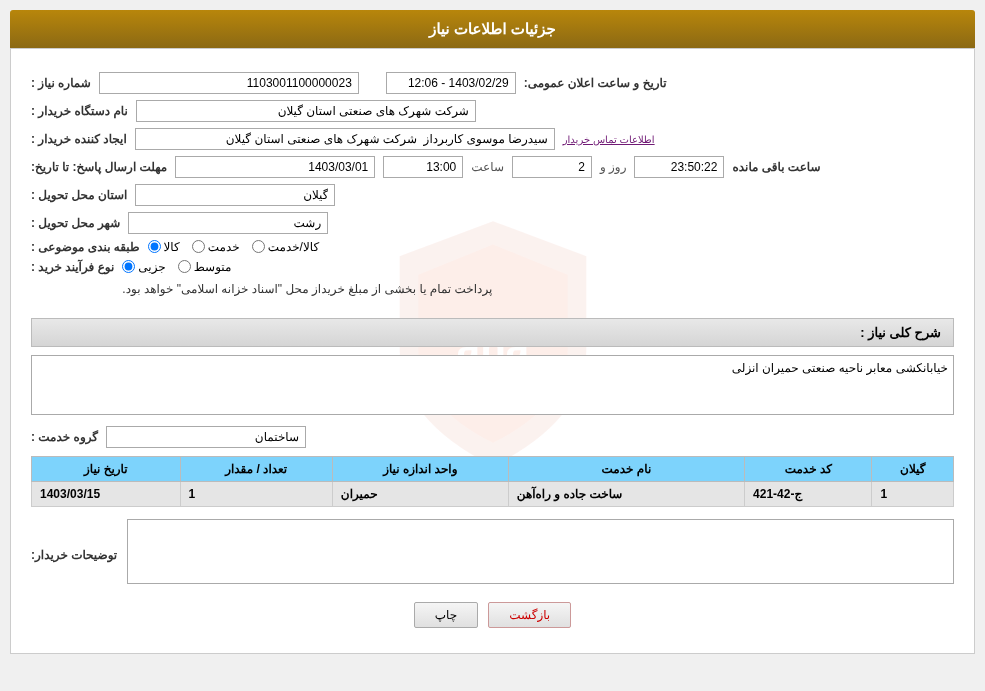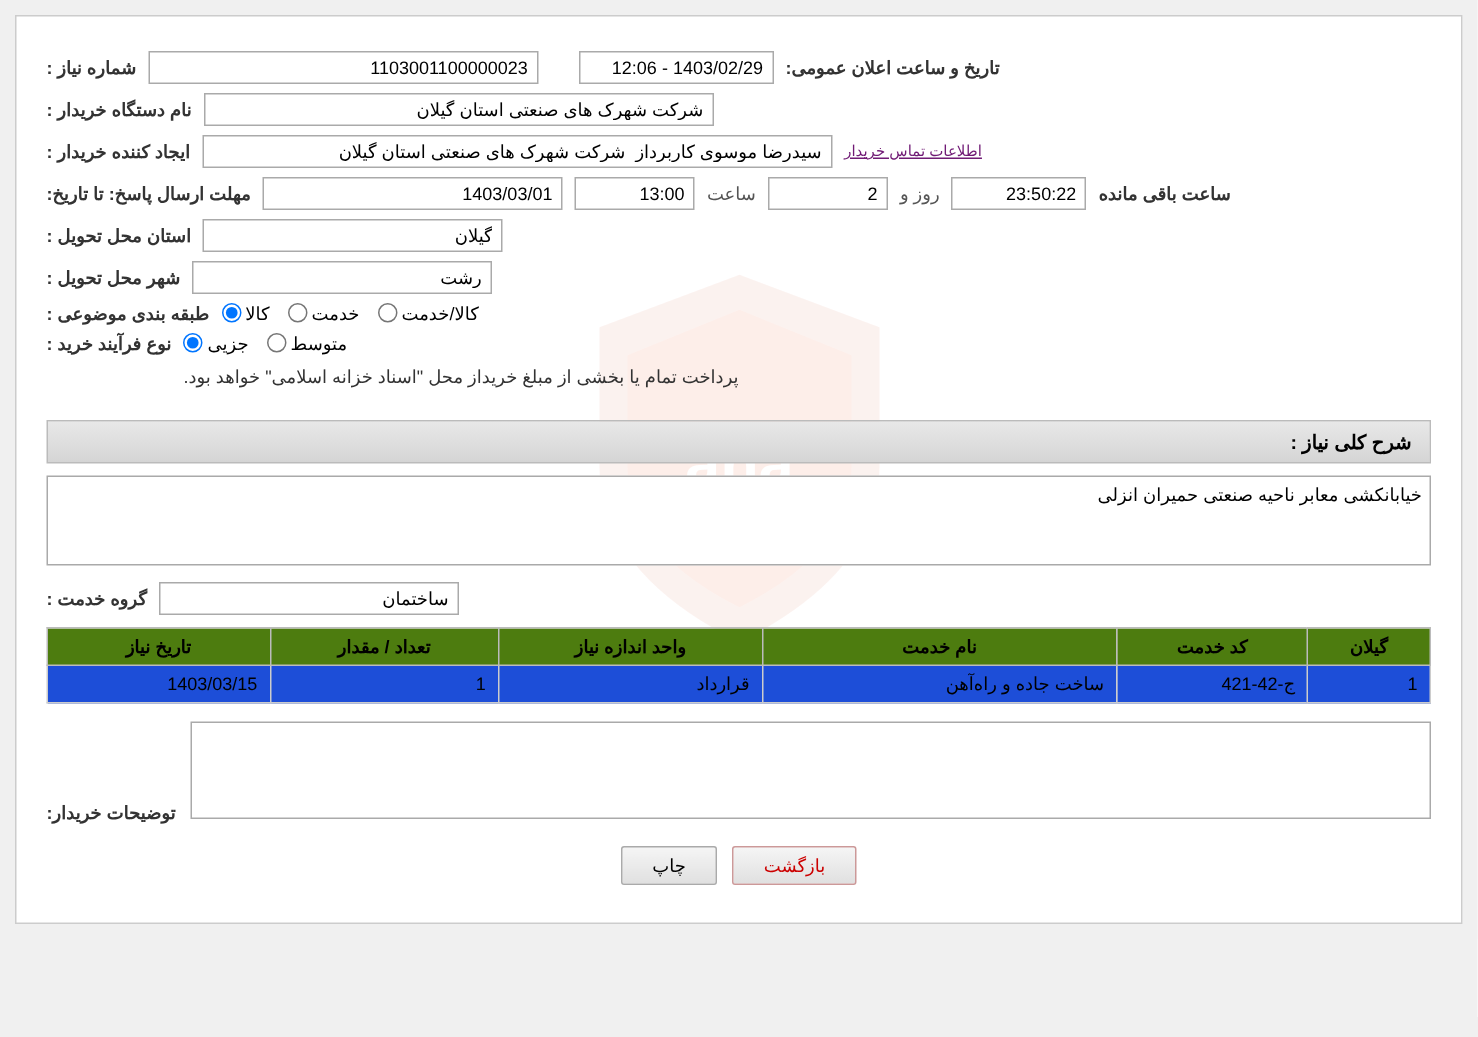--- a/index.html
+++ b/index.html
@@ -99,33 +99,34 @@
       direction: rtl;
       resize: none;
       height: 60px;
     }
     .table-container {
       width: 100%;
       border-collapse: collapse;
       margin-top: 8px;
     }
     .table-container th {
-      background: #4d7c0f;
+      background: #7dd3fc;
       border: 1px solid #bbb;
       padding: 5px 8px;
       font-size: 12px;
       text-align: center;
       font-weight: bold;
     }
     .table-container td {
       border: 1px solid #ccc;
       padding: 5px 8px;
       font-size: 12px;
-      text-align: right;
-      background: #1d4ed8;
+      text-align: left;
+      background: #e5e5e5;
+      font-weight: bold;
     }
     .footer-buttons {
       display: flex;
       justify-content: center;
       gap: 10px;
       margin-top: 15px;
       padding-bottom: 10px;
     }
     .btn {
       padding: 5px 20px;
@@ -163,20 +164,23 @@
     .separator-label {
       font-size: 12px;
       color: #555;
     }
   </style>
 </head>
 <body>
 
 <div class="page-container">
 
+  <div class="header-bar">
+    <span>جزئیات اطلاعات نیاز</span>
+  </div>
 
   <div class="main-card relative-wrapper">
 
     <div class="shield-logo">
       <svg width="280" height="280" viewBox="0 0 100 120">
         <path d="M50 5 L90 20 L90 60 Q90 90 50 110 Q10 90 10 60 L10 20 Z" fill="#cc3300" opacity="0.5"></path>
         <path d="M50 15 L82 28 L82 60 Q82 84 50 100 Q18 84 18 60 L18 28 Z" fill="#ff4400" opacity="0.4"></path>
         <text x="50" y="65" text-anchor="middle" font-size="18" fill="white" font-weight="bold">ana</text>
         <text x="50" y="82" text-anchor="middle" font-size="10" fill="white">tender</text>
       </svg>
@@ -281,28 +285,28 @@
             <th>واحد اندازه نیاز</th>
             <th>تعداد / مقدار</th>
             <th>تاریخ نیاز</th>
           </tr>
         </thead>
         <tbody id="table-body">
         <tr>
               <td>1</td>
               <td>ج-42-421</td>
               <td>ساخت جاده و راه‌آهن</td>
-              <td>قرارداد</td>
+              <td>حمیران</td>
               <td>1</td>
               <td>1403/03/15</td>
             </tr>
           </tbody>
       </table>
 
-      <div style="margin-top:12px; display:flex; align-items:flex-end; gap:10px; justify-content:flex-end;">
+      <div style="margin-top:12px; display:flex; align-items:center; gap:10px; justify-content:flex-end;">
         <div style="flex:1;">
           <textarea class="textarea-box" style="height: 65px;" readonly=""></textarea>
         </div>
         <span class="label" style="padding-top:4px; white-space:nowrap;">توضیحات خریدار:</span>
       </div>
 
       <div class="footer-buttons">
         <button class="btn btn-back">بازگشت</button>
         <button class="btn btn-print">چاپ</button>
       </div>

